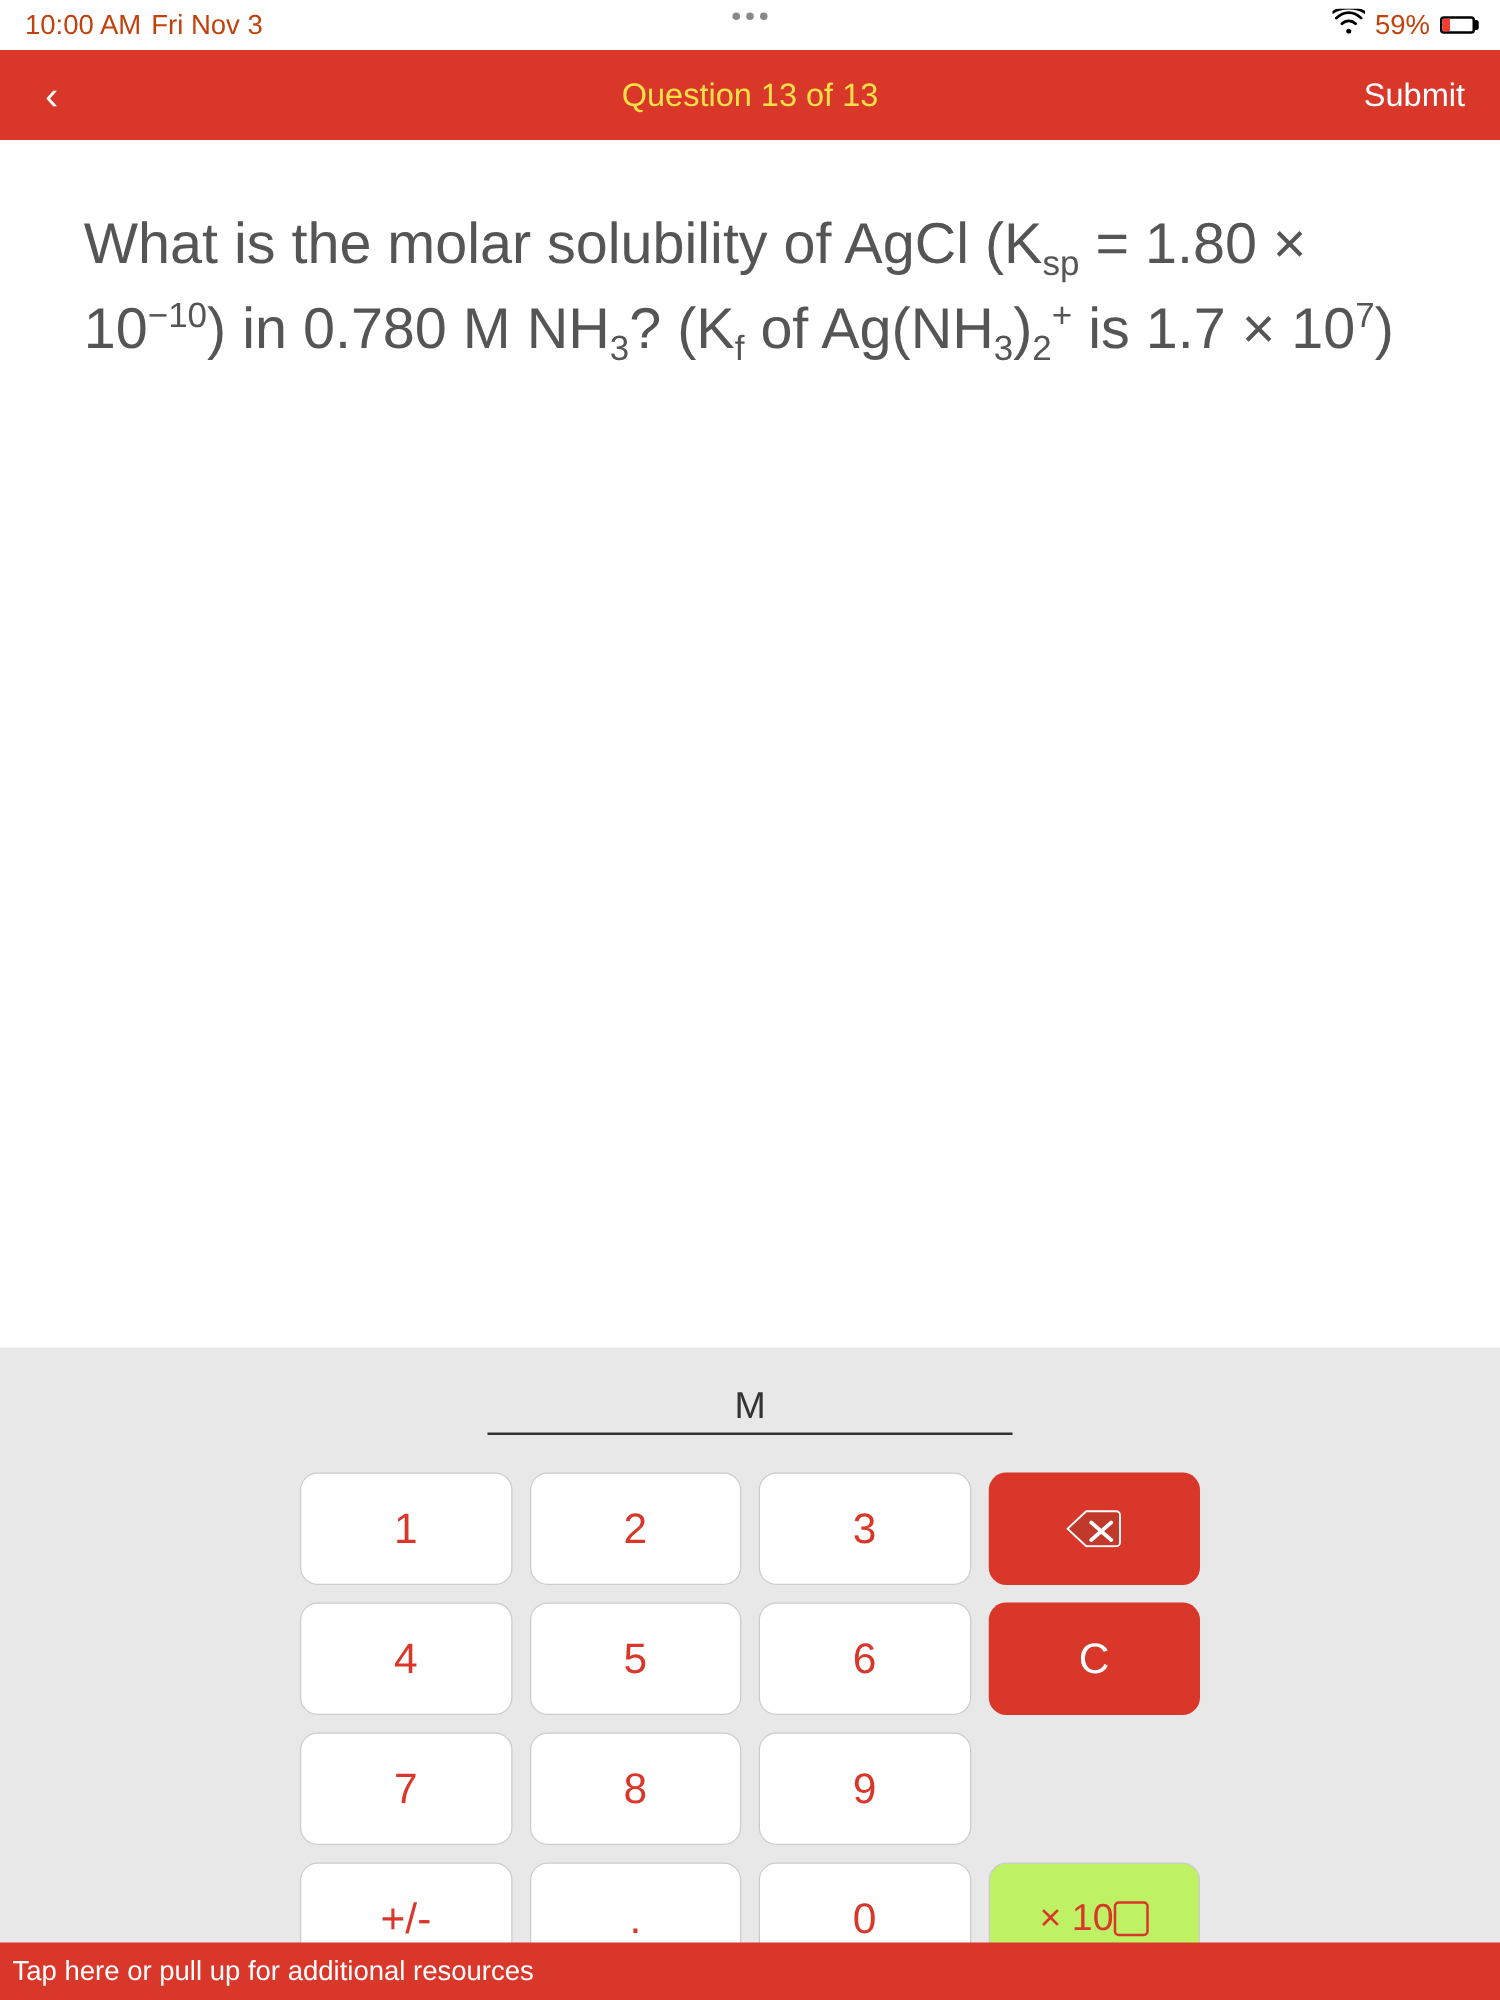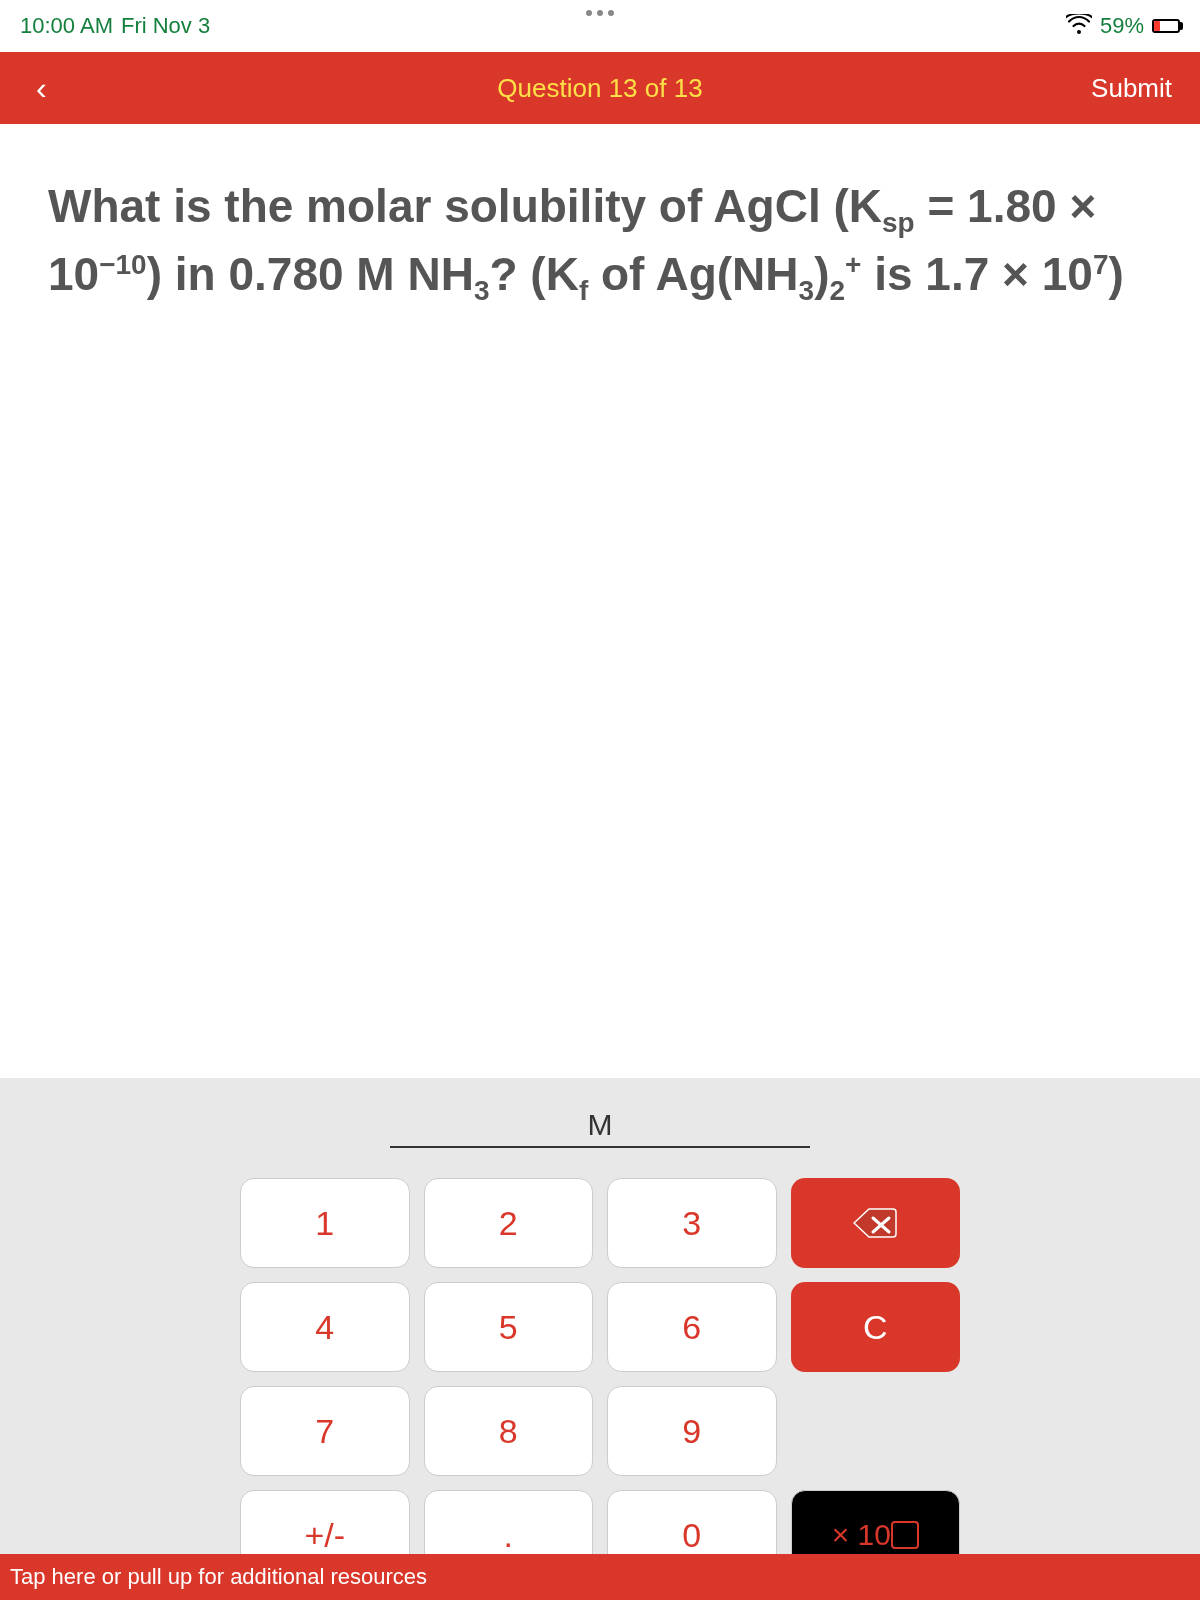--- a/index.html
+++ b/index.html
@@ -9,29 +9,29 @@
       font-family: -apple-system, BlinkMacSystemFont, 'Helvetica Neue', sans-serif;
       background: #fff;
       width: 1200px;
       height: 1600px;
       overflow: hidden;
       position: relative;
     }
 
     
     .status-bar {
-      height: 52px;
+      height: 40px;
       background: #fff;
       display: flex;
       align-items: center;
       justify-content: space-between;
       padding: 0 20px;
       font-size: 22px;
       font-weight: 500;
-      color: #15803d;
+      color: #c2410c;
     }
 
     .status-bar-left {
       display: flex;
       align-items: center;
       gap: 8px;
     }
 
     .status-bar-right {
       display: flex;
@@ -93,21 +93,22 @@
     .question-area {
       padding: 50px 48px 30px 48px;
       background: #fff;
       flex: 1;
     }
 
     .question-text {
       font-size: 46px;
       color: #555;
       line-height: 1.4;
-      font-weight: 700;
+      font-weight: 400;
+      margin-left: 19px;
     }
 
     .question-text sup {
       font-size: 28px;
     }
 
     .question-text sub {
       font-size: 28px;
     }
 
@@ -174,21 +175,21 @@
       height: 90px;
       font-size: 34px;
       color: #fff;
       cursor: pointer;
       display: flex;
       align-items: center;
       justify-content: center;
     }
 
     .calc-btn-x10 {
-      background: #000000;
+      background: #bef264;
       border: 1.5px solid #ccc;
       border-radius: 14px;
       height: 90px;
       font-size: 30px;
       color: #d9372a;
       cursor: pointer;
       display: flex;
       align-items: center;
       justify-content: center;
       gap: 0;

